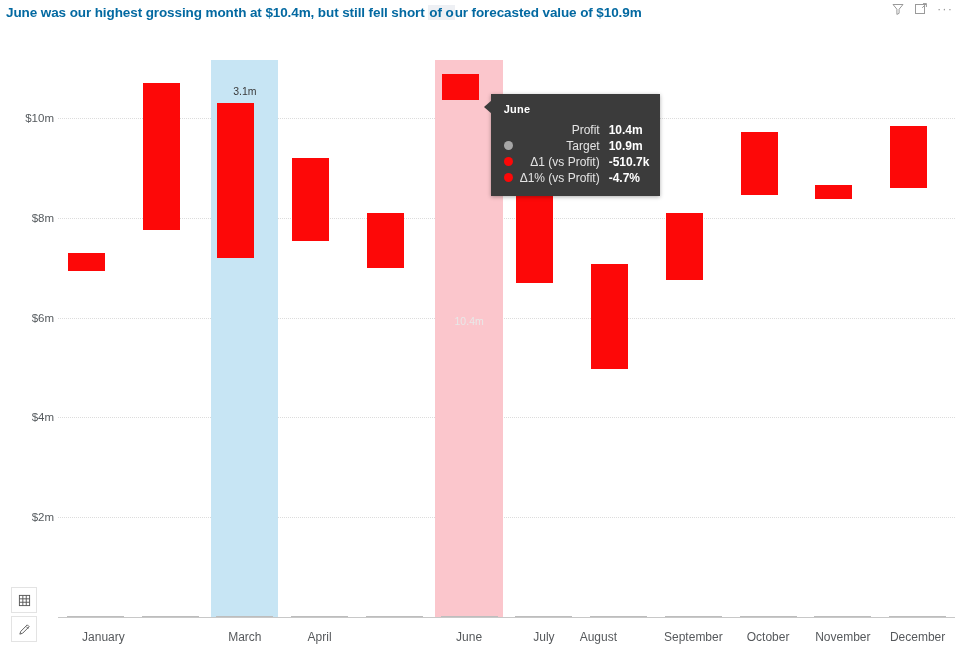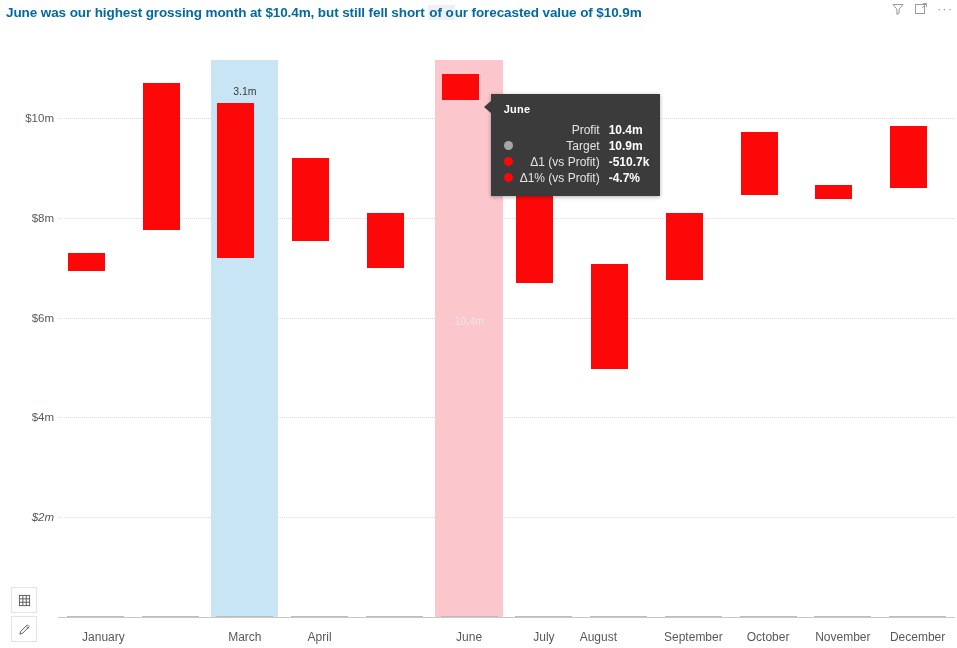--- a/index.html
+++ b/index.html
@@ -191,21 +191,21 @@
       <div class="bargroup" style="left: 815.375px; width: 55px; bottom: 31px; height: 418.162px;">
         <div class="bar-profit"></div>
         <div class="bar-var neg" style="width: 37px; top: -13.473px; height: 13.473px;"></div>
       </div>
       <div class="bargroup" style="left: 890.125px; width: 55px; bottom: 31px; height: 429.14px;">
         <div class="bar-profit"></div>
         <div class="bar-var neg" style="width: 37px; top: -62.375px; height: 62.375px;"></div>
       </div>
     </div>
   <div id="yticks">
-      <div class="ytick" style="top: 471.2px; font-style: italic;">$2m</div>
+      <div class="ytick" style="top: 471.2px;">$2m</div>
       <div class="ytick" style="top: 371.4px;">$4m</div>
       <div class="ytick" style="top: 271.6px;">$6m</div>
       <div class="ytick" style="top: 171.8px;">$8m</div>
       <div class="ytick" style="top: 72px;">$10m</div>
     </div>
   <div id="xticks">
       <div class="xtick" style="left: 50px; width: 74.75px; top: 584px; text-align: right;">January</div>
       <div class="xtick" style="left: 132.75px; width: 74.75px; top: 584px; margin-top: 22px;">February</div>
       <div class="xtick" style="left: 207.5px; width: 74.75px; top: 584px;">March</div>
       <div class="xtick" style="left: 282.25px; width: 74.75px; top: 584px;">April</div>

